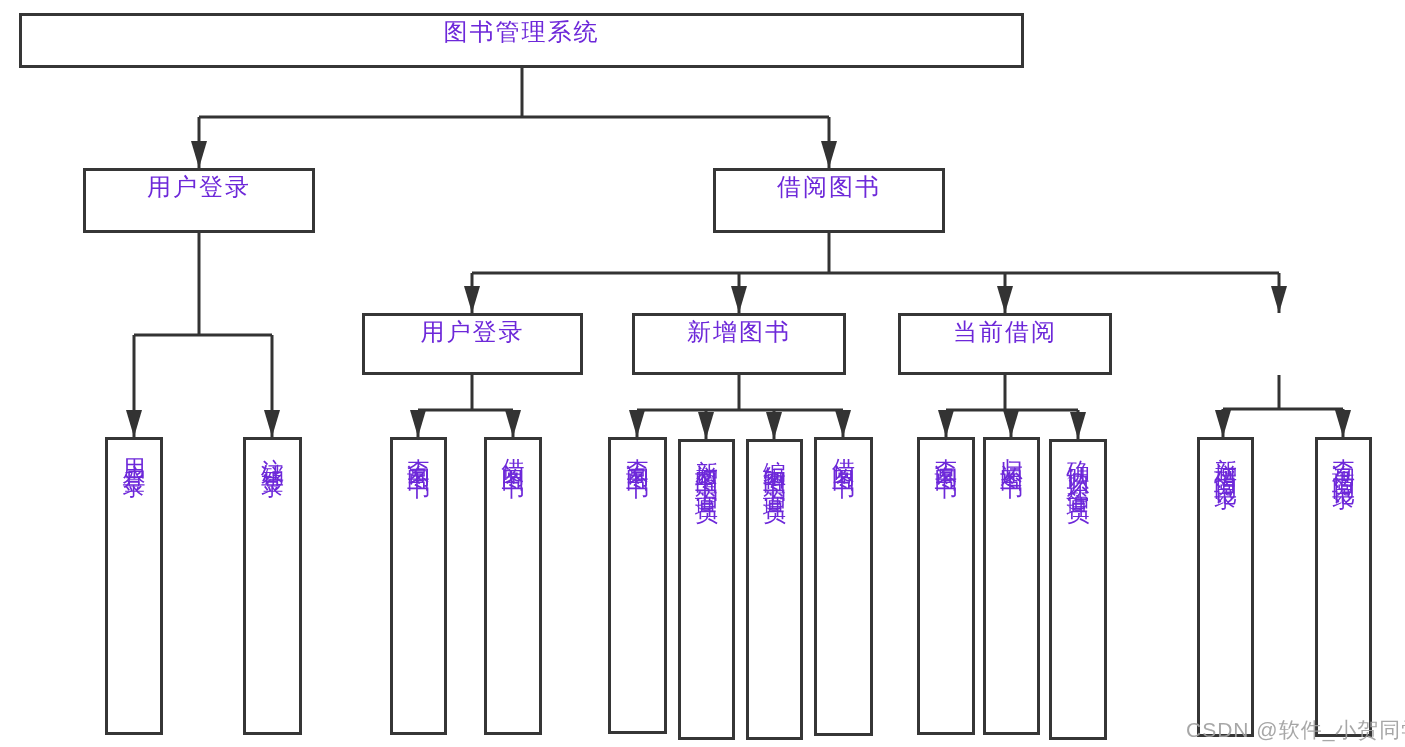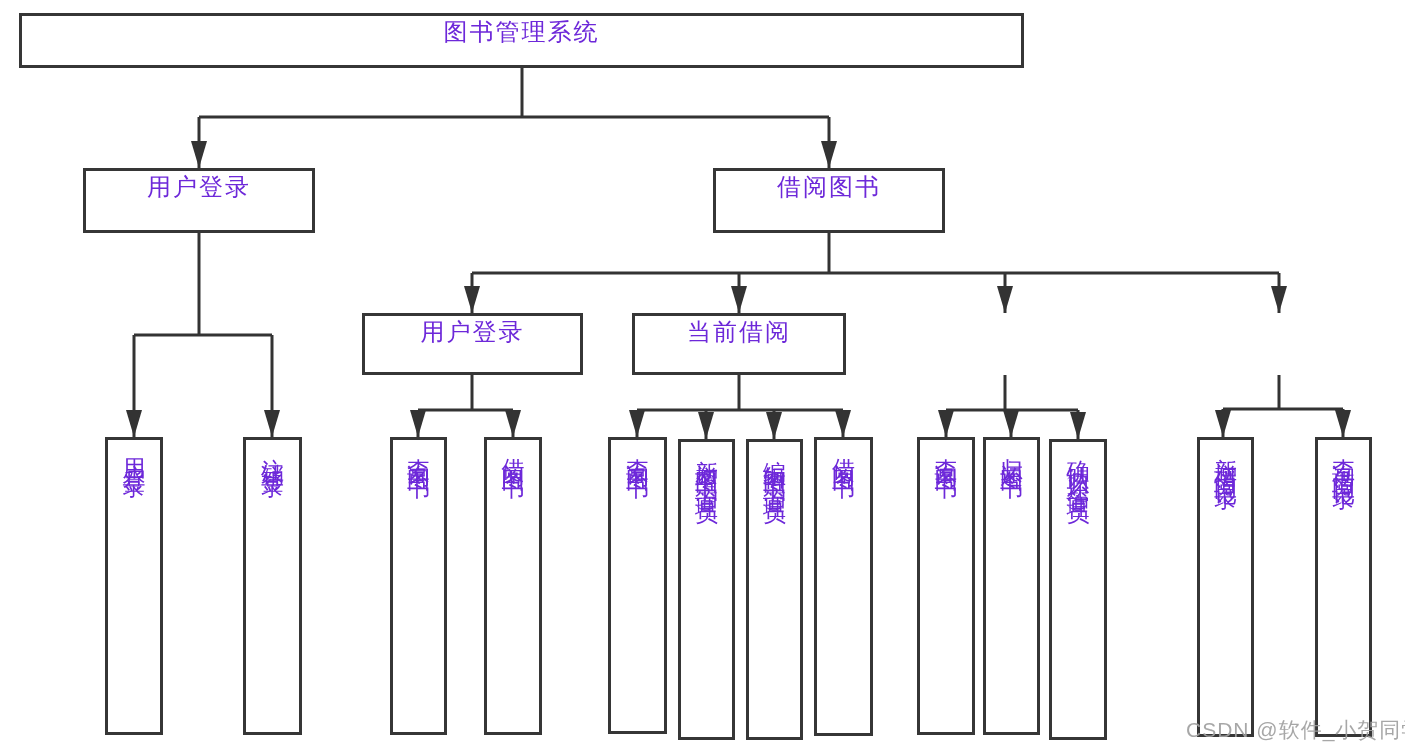--- a/index.html
+++ b/index.html
@@ -124,20 +124,23 @@
     <span>用户登录</span>
   </div>
   <div class="box h" style="left:713px;top:168px;width:232px;height:65px">
     <span>借阅图书</span>
   </div>
 
   <div class="box h" style="left:362px;top:313px;width:221px;height:62px">
     <span>用户登录</span>
   </div>
   <div class="box h" style="left:632px;top:313px;width:214px;height:62px">
+    <span>新增图书</span>
+  </div>
+  <div class="box h" style="left:898px;top:313px;width:214px;height:62px">
     <span>当前借阅</span>
   </div>
 
   <div class="box v" style="left:105px;top:437px;width:58px;height:298px">
     <span>用户登录</span>
   </div>
   <div class="box v" style="left:243px;top:437px;width:59px;height:298px">
     <span>注销登录</span>
   </div>
 

